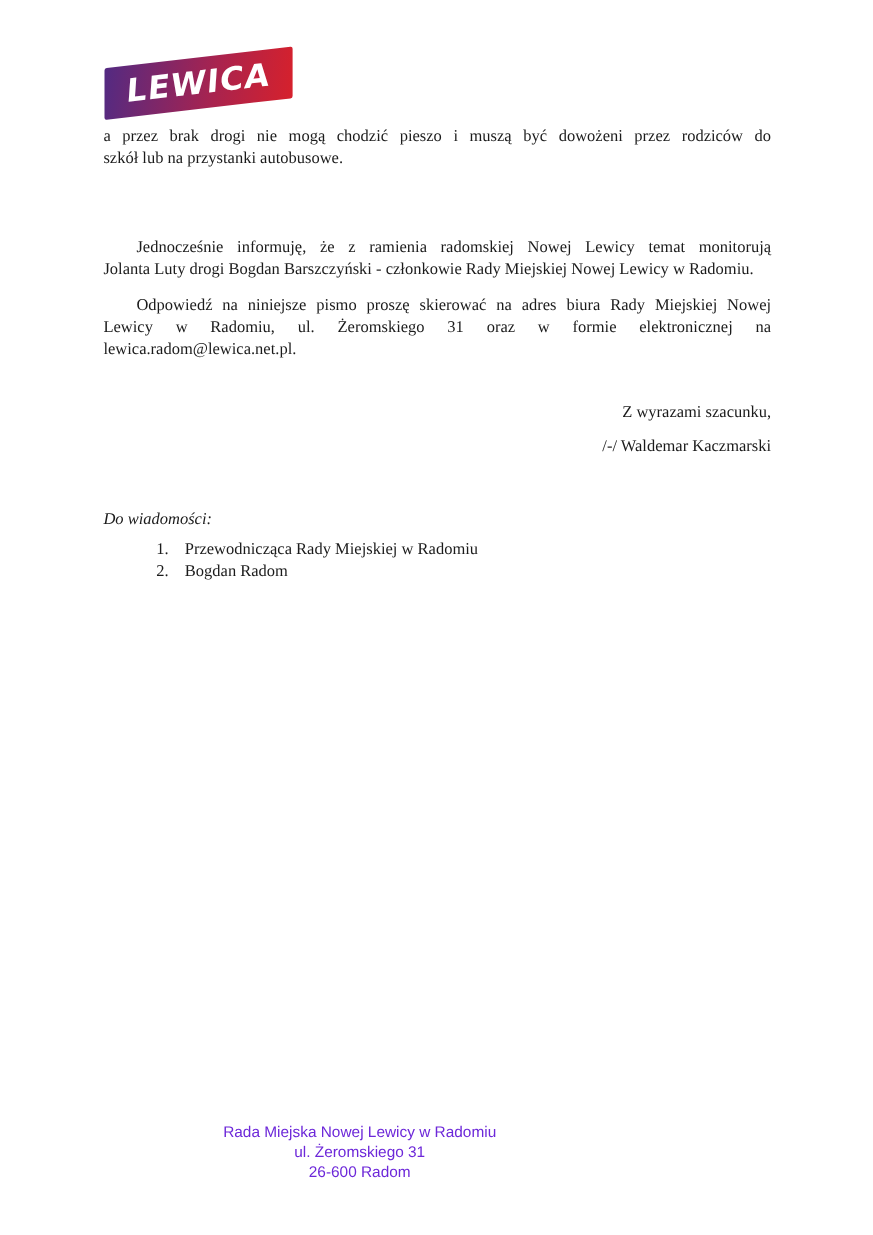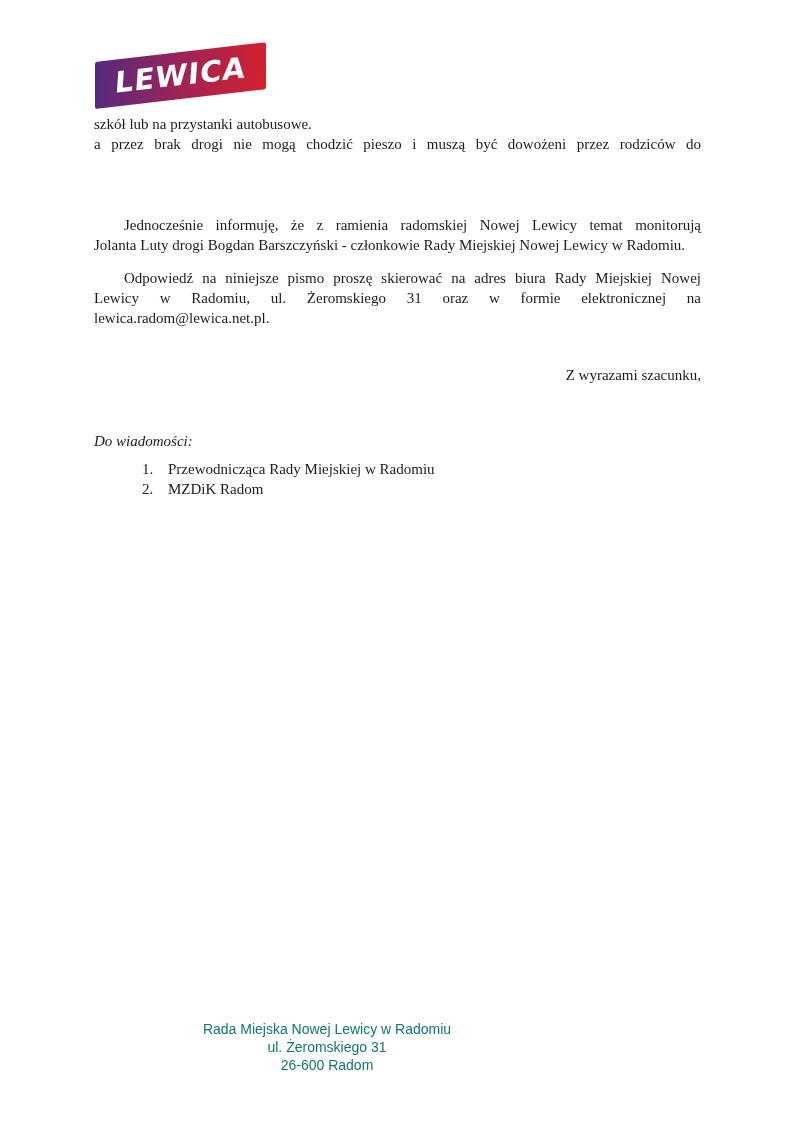--- a/index.html
+++ b/index.html
@@ -60,63 +60,64 @@
   
   .footer{
     position:absolute;
     left:0;
     top:1020px;
     width:654px;
     text-align:center;
     font-family:"Liberation Sans","DejaVu Sans",sans-serif;
     font-size:14px;
     line-height:18px;
-    color:#0f766e;
+    color:#6d28d9;
   }
 </style>
 </head>
 <body>
 
 <div class="page">
 
   <div class="logo-banner" style="background: linear-gradient(97deg, rgb(83, 42, 130) 0%, rgb(168, 35, 79) 58%, rgb(214, 33, 44) 100%);">
     <span class="logo-text" style="color: rgb(255, 255, 255);">LEWICA</span>
   </div>
 
   <div class="content">
 
     <div class="para">
+      <span class="line just">a przez brak drogi nie mogą chodzić pieszo i muszą być dowożeni przez rodziców do</span>
       <span class="line">szkół lub na przystanki autobusowe.</span>
-      <span class="line just">a przez brak drogi nie mogą chodzić pieszo i muszą być dowożeni przez rodziców do</span>
     </div>
 
     <div class="para p2">
       <span class="line just indent">Jednocześnie informuję, że z ramienia radomskiej Nowej Lewicy temat monitorują</span>
       <span class="line">Jolanta Luty drogi Bogdan Barszczyński - członkowie Rady Miejskiej Nowej Lewicy w Radomiu.</span>
     </div>
 
     <div class="para p3">
       <span class="line just indent">Odpowiedź na niniejsze pismo proszę skierować na adres biura Rady Miejskiej Nowej</span>
       <span class="line just">Lewicy w Radomiu, ul. Żeromskiego 31 oraz w formie elektronicznej na</span>
       <span class="line">lewica.radom@lewica.net.pl.</span>
     </div>
 
     <div class="closing">Z wyrazami szacunku,</div>
 
+    <div class="signature">/-/ Waldemar Kaczmarski</div>
 
     <div class="cc-heading">Do wiadomości:</div>
 
     <div class="cc-list">
       <div class="cc-item">
         <span class="cc-num">1.</span>
         <span class="cc-text">Przewodnicząca Rady Miejskiej w Radomiu</span>
       </div>
       <div class="cc-item">
         <span class="cc-num">2.</span>
-        <span class="cc-text">MZDiK Radom</span>
+        <span class="cc-text">Bogdan Radom</span>
       </div>
     </div>
 
   </div>
 
   <div class="footer">
     <div>Rada Miejska Nowej Lewicy w Radomiu</div>
     <div>ul. Żeromskiego 31</div>
     <div>26-600 Radom</div>
   </div>

